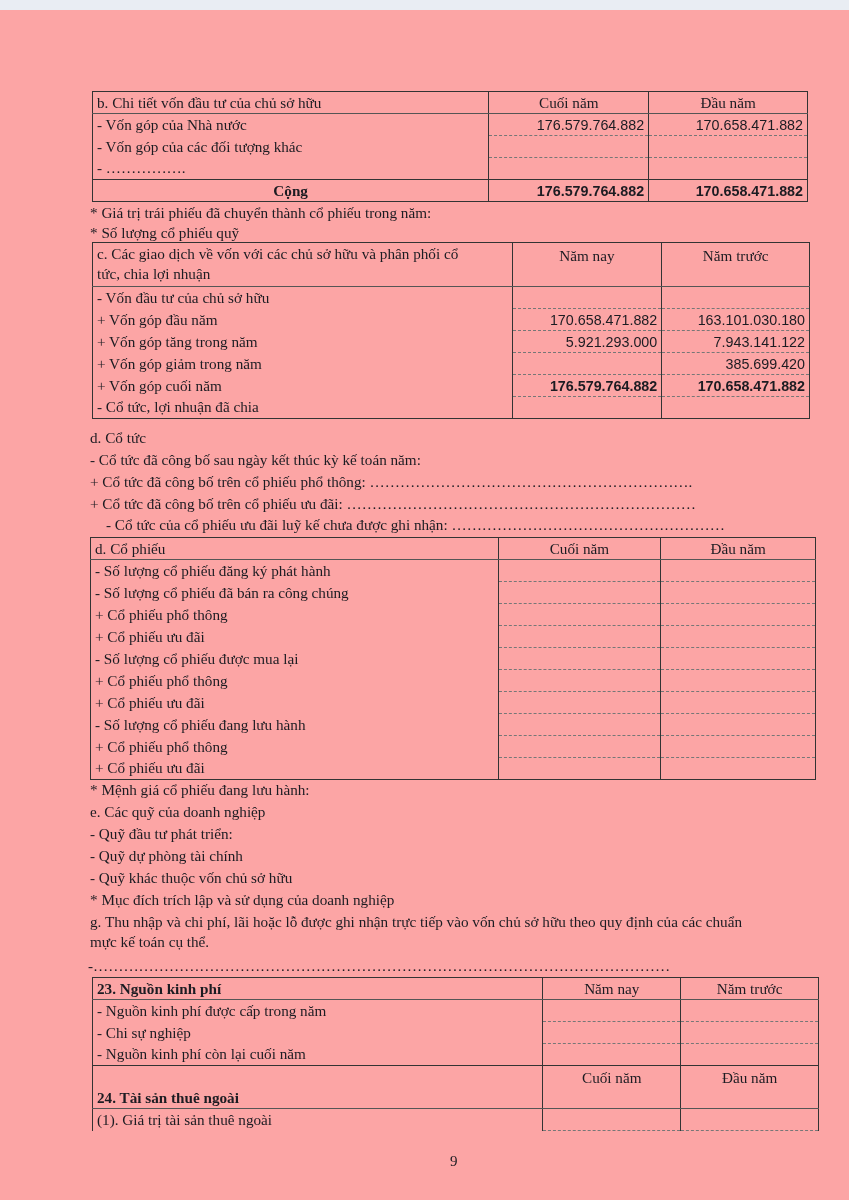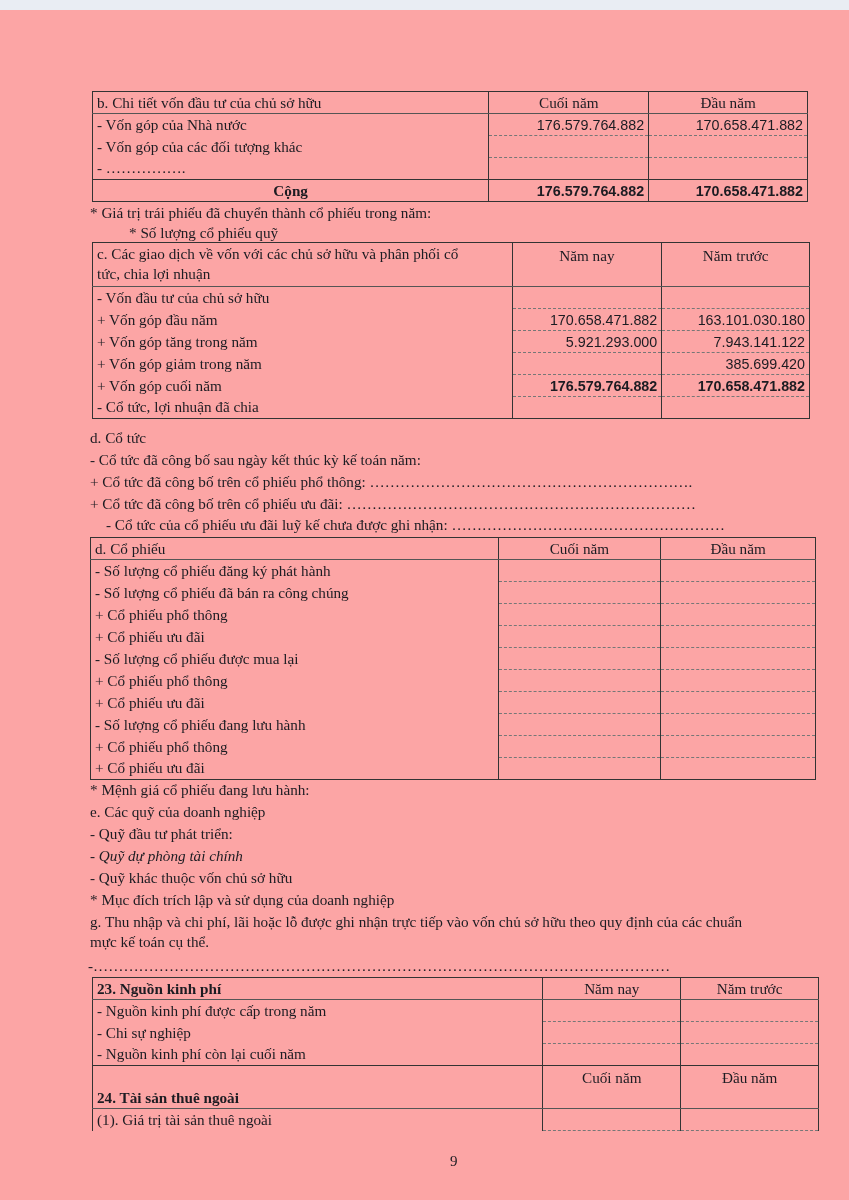--- a/index.html
+++ b/index.html
@@ -60,21 +60,21 @@
     </tr>
     <tr class="solidtop" data-name="total-row">
       <td class="ctr bold" data-name="total-label">Cộng</td>
       <td class="num bold" data-name="total-end">176.579.764.882</td>
       <td class="num bold" data-name="total-begin">170.658.471.882</td>
     </tr>
   </tbody>
     </table>
 
   <div class="txt" style="left:90px; top:193px;" data-name="note-bonds-converted">* Giá trị trái phiếu đã chuyển thành cổ phiếu trong năm:</div>
-  <div class="txt" style="left:90px; top:213px;margin-left:39px;" data-name="note-treasury-shares">* Số lượng cổ phiếu quỹ</div>
+  <div class="txt" style="left:90px; top:213px;" data-name="note-treasury-shares">* Số lượng cổ phiếu quỹ</div>
 
   <table class="tb" data-name="table-capital-transactions" style="left:92px; top:232px; width:718px;">
     <colgroup>
         <col style="width:420px">
         <col style="width:150px">
         <col style="width:148px">
       </colgroup>
     <tbody>
         <tr class="hdr" data-name="table-header-row">
       <td style="height:42px; line-height:20px; vertical-align:top; padding-top:1px;" data-name="header-label">
@@ -184,21 +184,21 @@
           <td data-name="row-label">+ Cổ phiếu ưu đãi</td>
           <td class="num" data-name="row-value-end"></td>
           <td class="num" data-name="row-value-begin"></td>
         </tr>
   </tbody>
     </table>
 
   <div class="txt" style="left:90px; top:770px;" data-name="funds-line">* Mệnh giá cổ phiếu đang lưu hành:</div>
   <div class="txt" style="left:90px; top:792px;" data-name="funds-line">e. Các quỹ của doanh nghiệp</div>
   <div class="txt" style="left:90px; top:814px;" data-name="funds-line">- Quỹ đầu tư phát triển:</div>
-  <div class="txt" style="left:90px; top:836px;font-style:italic;" data-name="funds-line">- Quỹ dự phòng tài chính</div>
+  <div class="txt" style="left:90px; top:836px;" data-name="funds-line">- Quỹ dự phòng tài chính</div>
   <div class="txt" style="left:90px; top:858px;" data-name="funds-line">- Quỹ khác thuộc vốn chủ sở hữu</div>
   <div class="txt" style="left:90px; top:880px;" data-name="funds-line">* Mục đích trích lập và sử dụng của doanh nghiệp</div>
   <div class="txt" style="left:90px; top:902px;" data-name="funds-g-line1">g. Thu nhập và chi phí, lãi hoặc lỗ được ghi nhận trực tiếp vào vốn chủ sở hữu theo quy định của các chuẩn</div>
   <div class="txt" style="left:90px; top:922px;" data-name="funds-g-line2">mực kế toán cụ thể.</div>
   <div class="txt" style="left:88px; top:946px;" data-name="funds-dotted-line">-……………………………………………………………………………………………………</div>
 
   <table class="tb" data-name="table-funding-sources" style="left:92px; top:967px; width:727px;">
     <colgroup>
         <col style="width:451px">
         <col style="width:138px">

